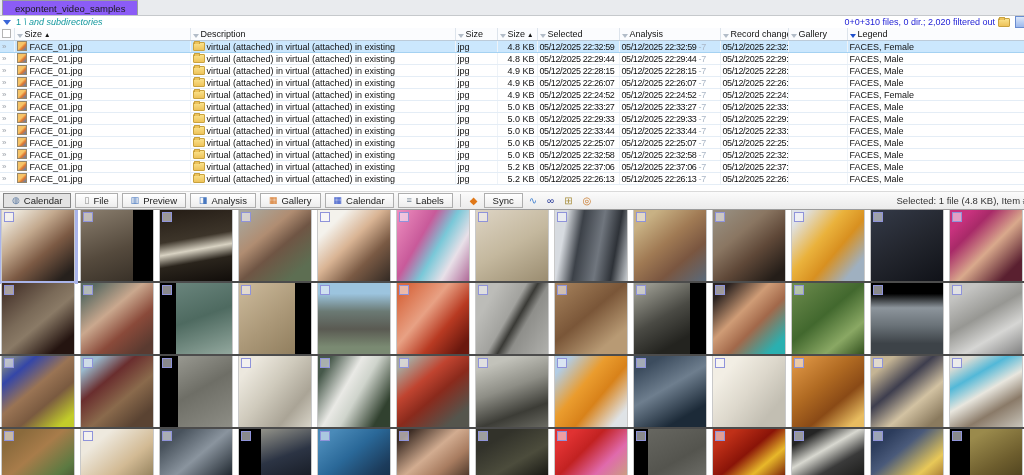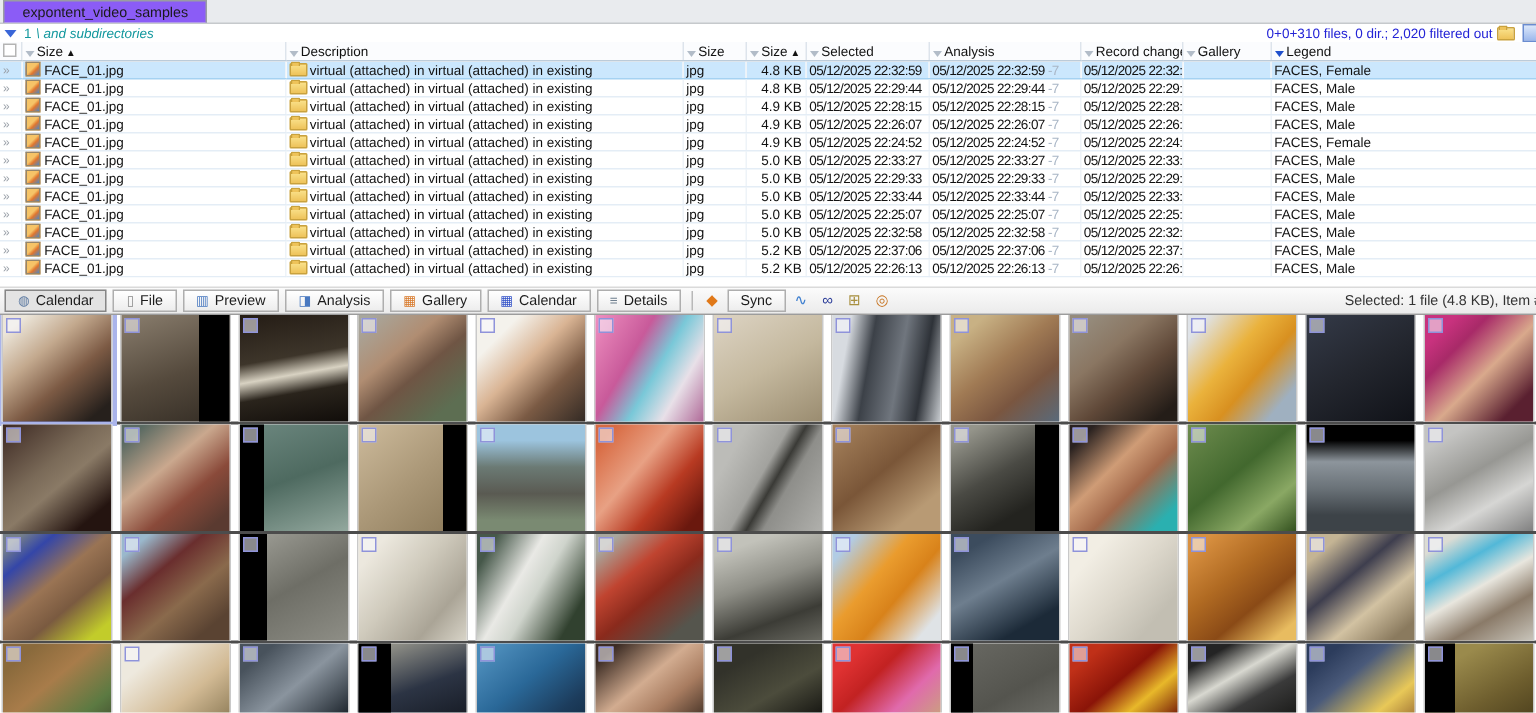--- a/index.html
+++ b/index.html
@@ -286,21 +286,21 @@
       <button class="tbtn">
         <span class="ticon" style="color: rgb(216, 120, 40);">▦</span>
         <span>Gallery</span>
       </button>
       <button class="tbtn">
         <span class="ticon" style="color: rgb(48, 80, 200);">▦</span>
         <span>Calendar</span>
       </button>
       <button class="tbtn">
         <span class="ticon" style="color: rgb(112, 128, 144);">≡</span>
-        <span>Details</span>
+        <span>Labels</span>
       </button>
     </span>
   <span class="sep"></span>
   <span class="tico" id="ico-diamond" style="color: rgb(224, 120, 24);">◆</span>
   <button class="tbtn">
     <span>Sync</span>
   </button>
   <span id="extraicons" style="display:flex;gap:6px;align-items:center">
       <span class="tico" style="color: rgb(64, 128, 208);">∿</span>
       <span class="tico" style="color: rgb(40, 58, 152);">∞</span>

